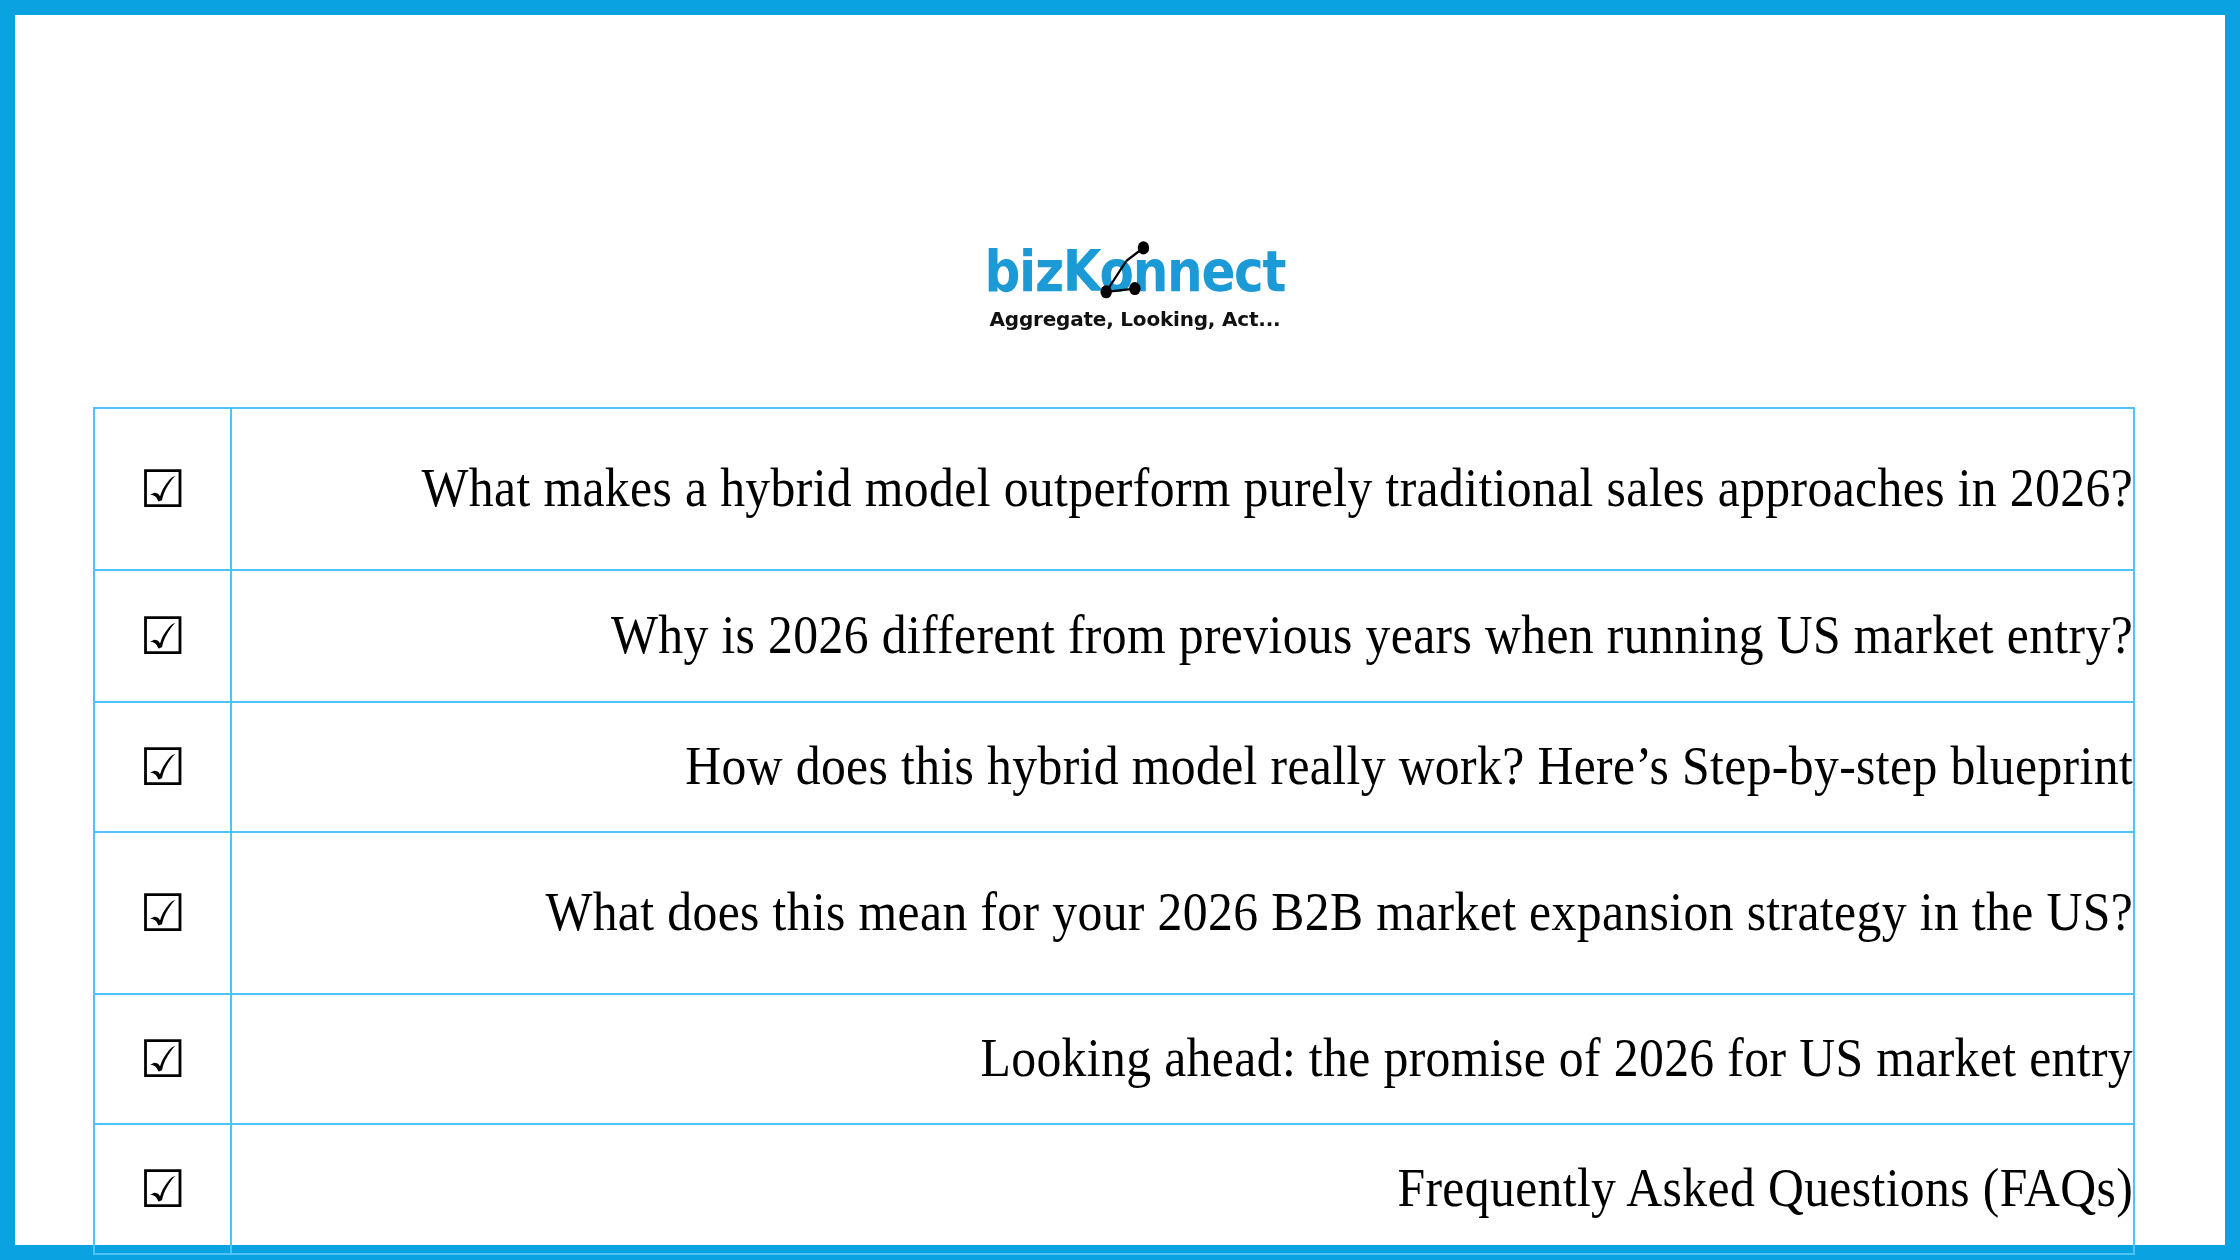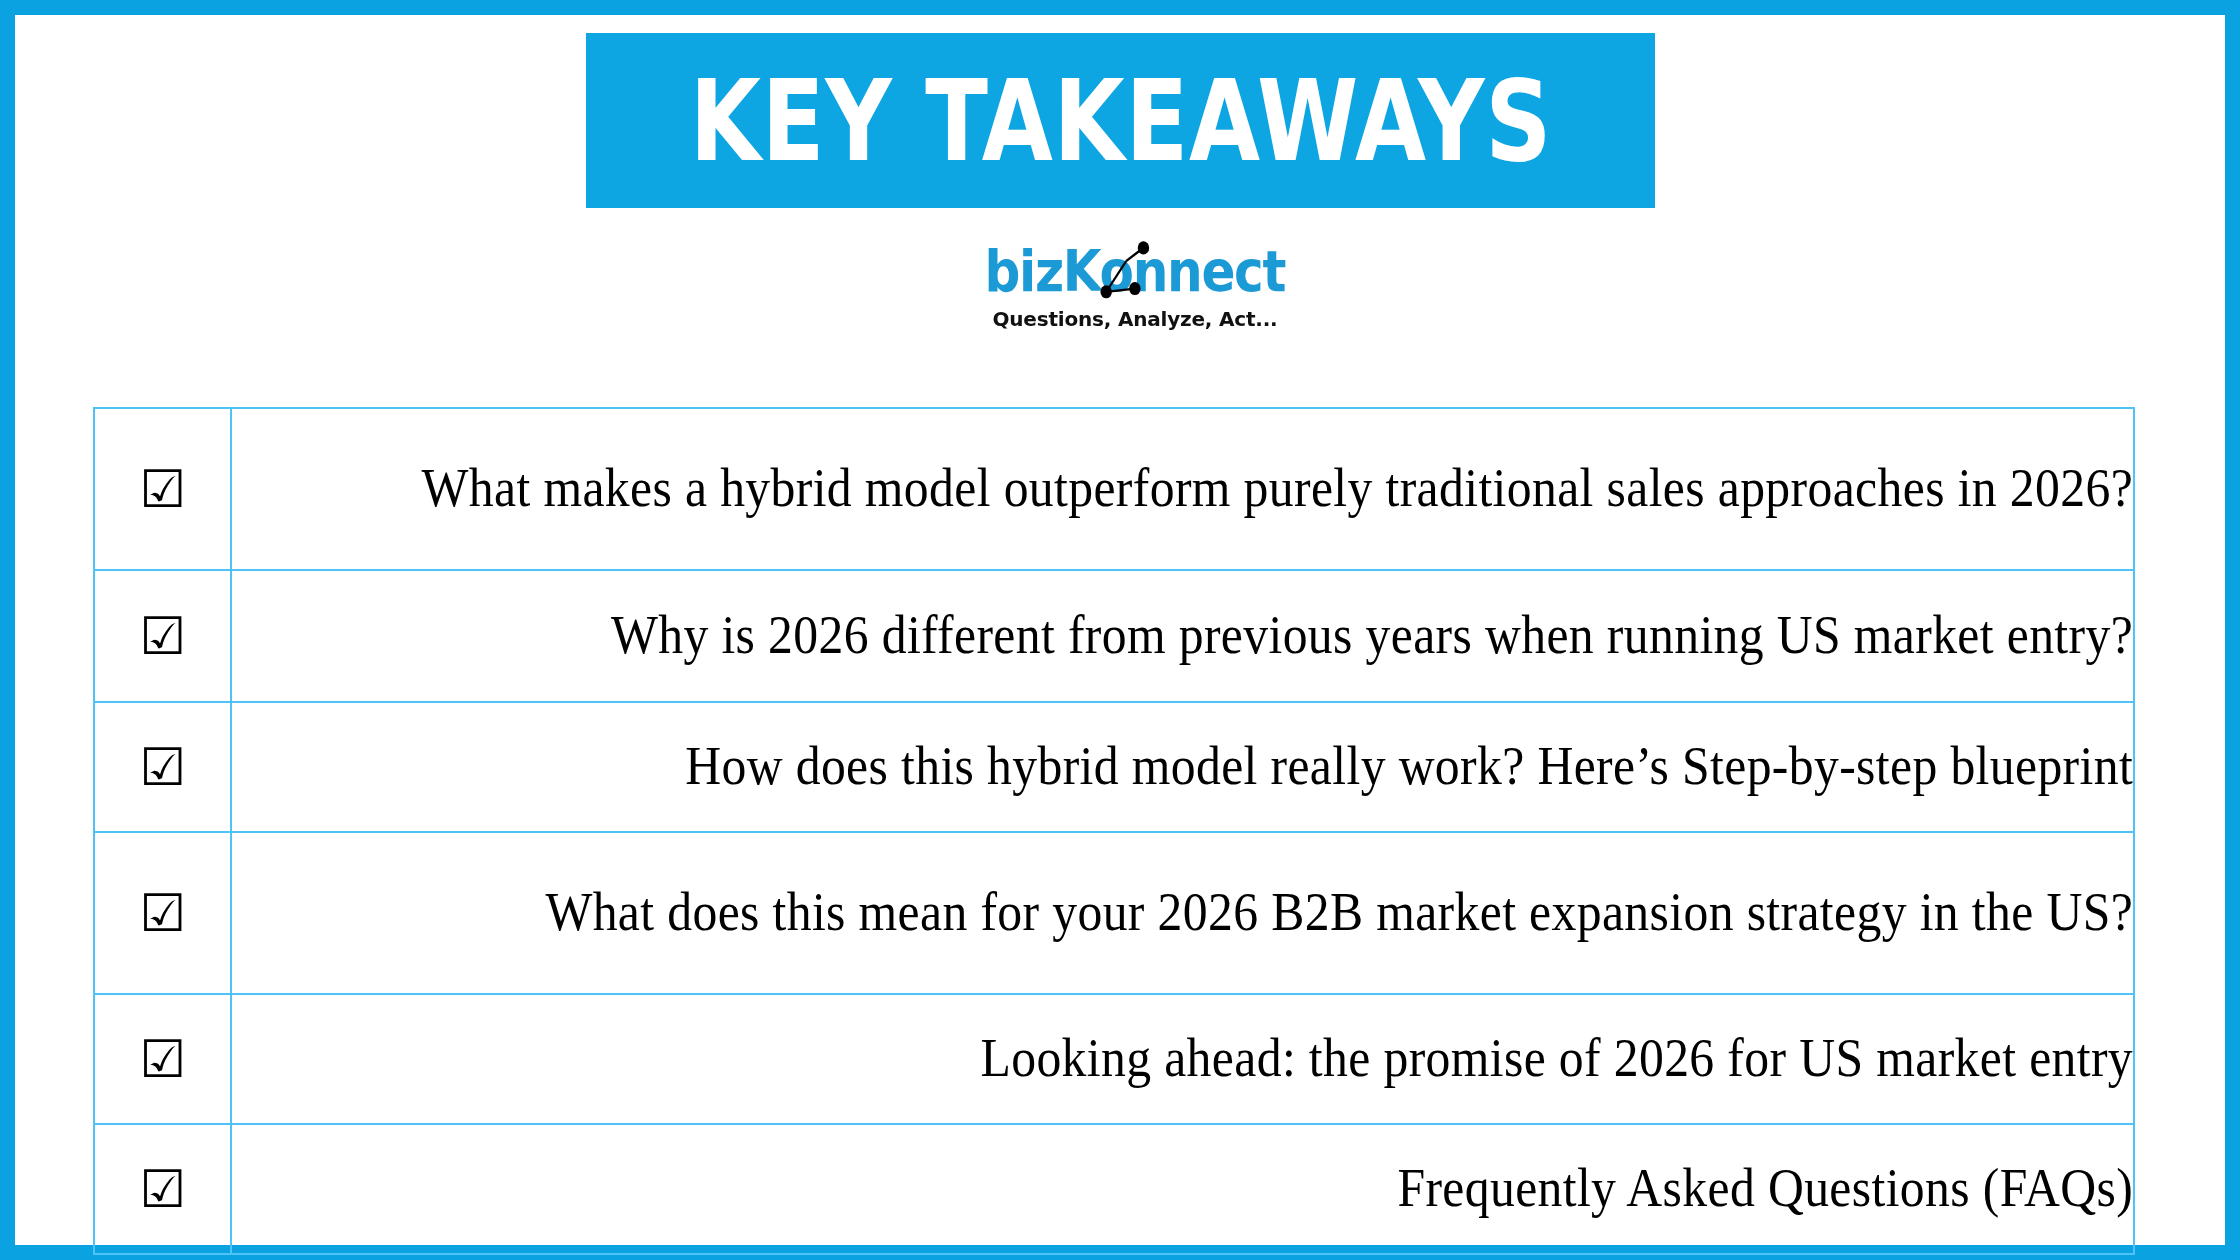--- a/index.html
+++ b/index.html
@@ -138,37 +138,34 @@
   tr.r3 td { height: 128px; }
   tr.r4 td { height: 160px; }
   tr.r5 td { height: 128px; }
   tr.r6 td { height: 128px; }
 </style>
 </head>
 <body>
 
 <div class="slide">
 
-  <div class="header-banner">
-    <div class="header-title">KEY TAKEAWAYS</div>
-  </div>
 
   <div class="logo-block">
     <div class="logo-wordmark">
       <span>bizKonnect</span>
       <svg class="logo-nodes" viewBox="0 0 360 70">
         <line x1="168" y1="22" x2="192" y2="6" stroke="#000" stroke-width="3"></line>
         <line x1="168" y1="22" x2="140" y2="60" stroke="#000" stroke-width="3"></line>
         <line x1="140" y1="60" x2="180" y2="56" stroke="#000" stroke-width="3"></line>
         <circle cx="192" cy="6" r="8" fill="#000"></circle>
         <circle cx="140" cy="60" r="8" fill="#000"></circle>
         <circle cx="180" cy="56" r="8" fill="#000"></circle>
       </svg>
     </div>
-    <div class="logo-tagline">Questions, Analyze, Act...</div>
+    <div class="logo-tagline">Aggregate, Looking, Act...</div>
   </div>
 
   <table class="takeaways-table">
     <tbody>
       <tr class="r1">
         <td class="cell-check">
           <span class="check-glyph">☑</span>
         </td>
         <td class="cell-text">
           <div class="row-text">What makes a hybrid model outperform purely traditional sales approaches in 2026?</div>

